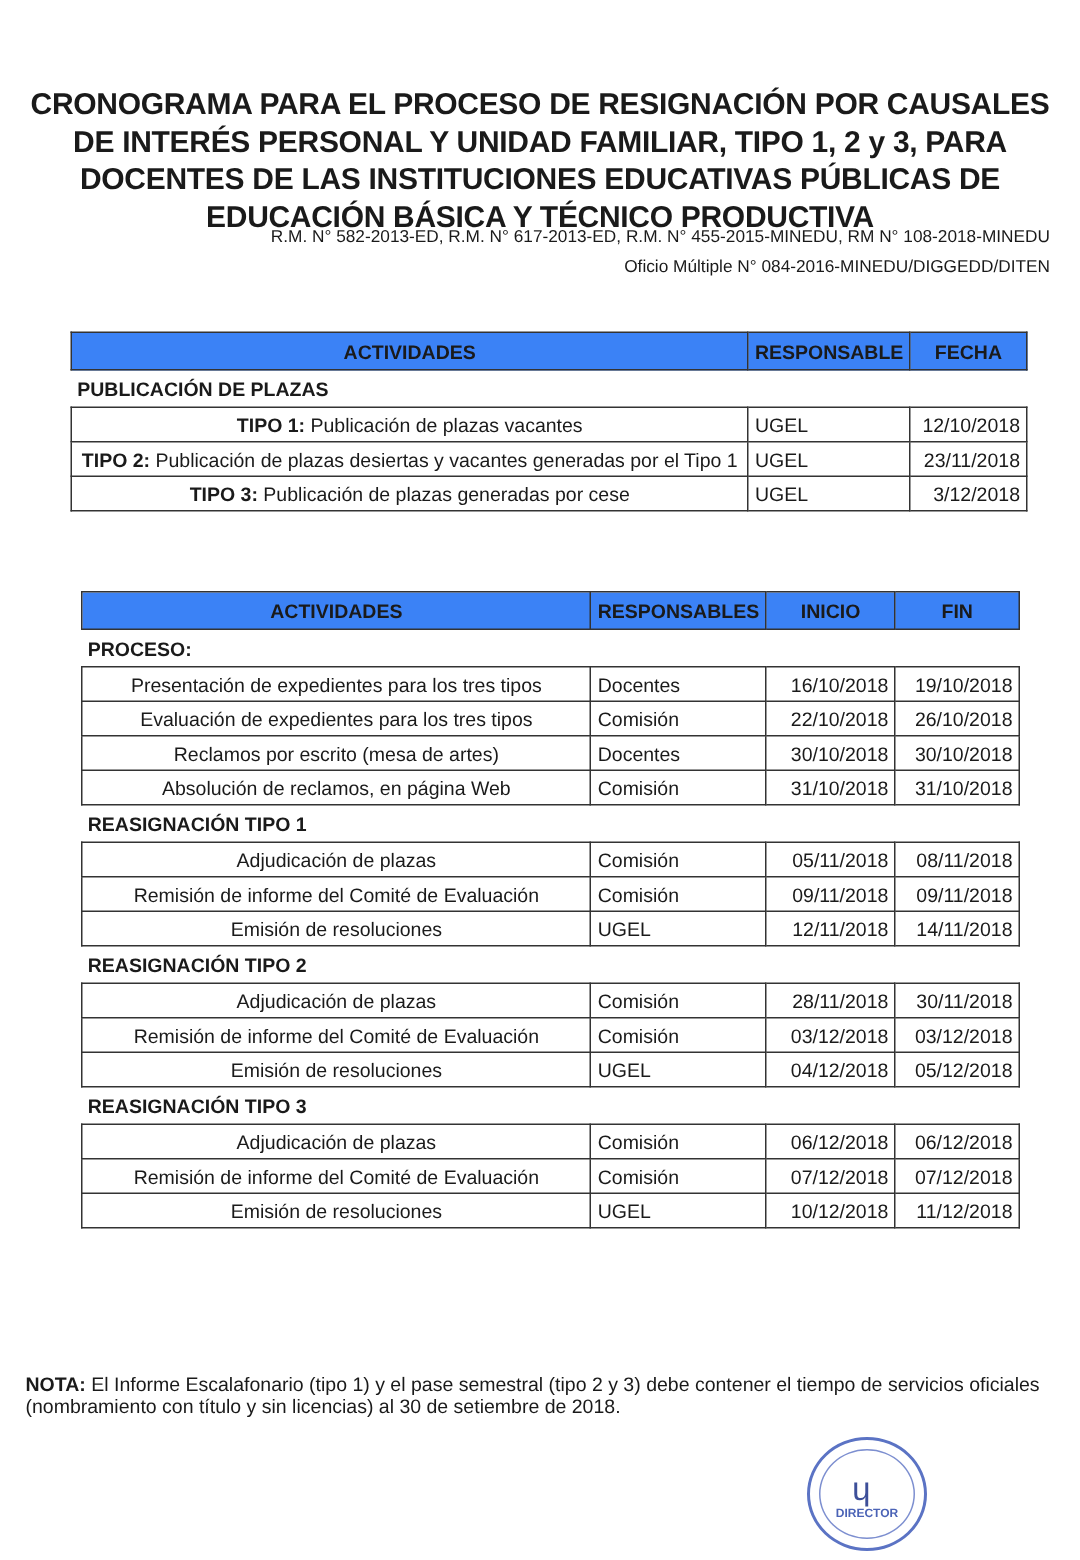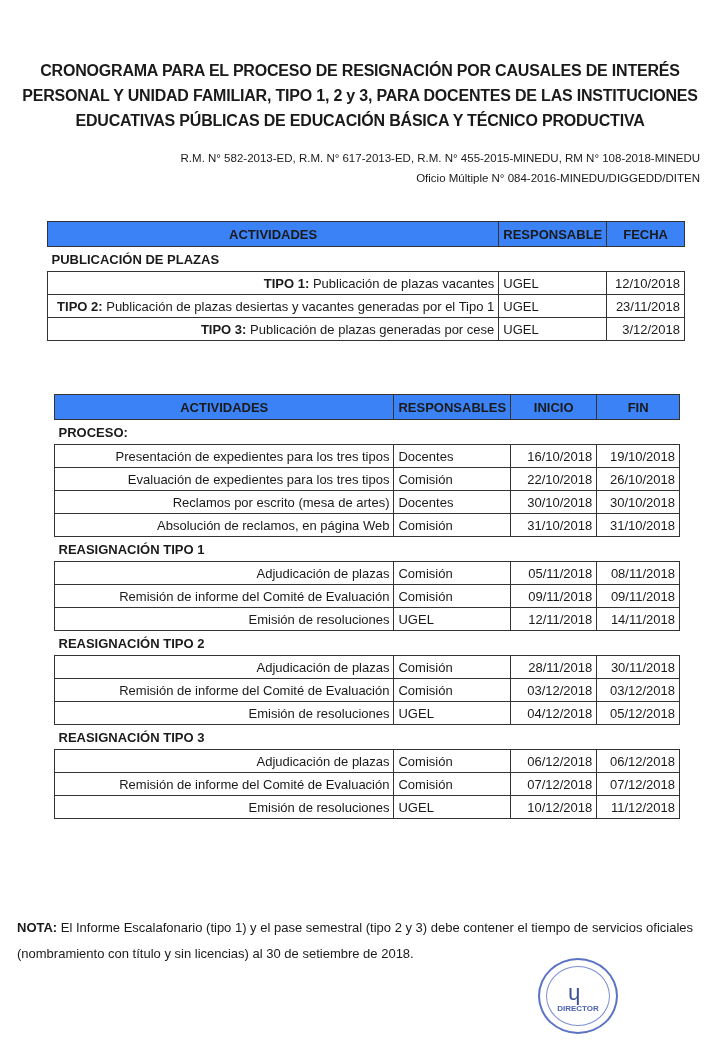--- a/index.html
+++ b/index.html
@@ -1,28 +1,28 @@
 <!DOCTYPE html>
 <html><head>
 <meta charset="utf-8">
 <style>
   html, body { margin: 0; padding: 0; background: #ffffff; }
   body { width: 720px; height: 1040px; position: relative; overflow: hidden; font-family: "Liberation Sans", sans-serif; color: #1a1a1a; }
-  .title { position: absolute; left: 20px; width: 680px; top: 58px; text-align: center; font-weight: bold; font-size: 16px; line-height: 25px; letter-spacing: -0.2px; }
+  .title { position: absolute; left: 20px; width: 680px; top: 58px; text-align: center; font-weight: bold; font-size: 20px; line-height: 25px; letter-spacing: -0.2px; }
   .refs { position: absolute; left: 20px; width: 680px; top: 148px; text-align: right; font-size: 11.5px; line-height: 20px; }
   table { border-collapse: collapse; position: absolute; font-size: 13px; }
   td, th { border: 1.5px solid #333; padding: 0 4px; height: 22px; white-space: nowrap; }
   th { background: #3b82f6; font-weight: bold; height: 24px; }
   .sec td { border: none; font-weight: bold; height: 24px; padding-left: 4px; }
   #t1 { left: 47px; top: 221px; width: 638px; }
   #t2 { left: 54px; top: 394px; width: 626px; }
-  .c-act { text-align: right; }
+  .c-act { text-align: center; }
   .c-r { text-align: left; }
   .c-d { text-align: right; }
-  .note { position: absolute; left: 17px; top: 915px; width: 690px; font-size: 13px; line-height: 26px; }
+  .note { position: absolute; left: 17px; top: 915px; width: 690px; font-size: 13px; line-height: 15px; }
   .stamp { position: absolute; left: 538px; top: 958px; width: 80px; height: 76px; border: 2px solid #5b73c4; border-radius: 50%; color: #4b63b6; font-size: 8px; font-weight: bold; text-align: center; box-sizing: border-box; }
   .stamp .ring { position: absolute; left: 6px; top: 6px; right: 6px; bottom: 6px; border: 1px solid #7d8fd0; border-radius: 50%; }
   .stamp .director { position: absolute; left: 0; right: 0; top: 44px; }
   .stamp .sig { position: absolute; left: 28px; top: 20px; font-size: 22px; color: #3d4f99; font-weight: normal; }
 </style>
 </head>
 <body>
 
 <div class="title">CRONOGRAMA PARA EL PROCESO DE RESIGNACIÓN POR CAUSALES DE INTERÉS PERSONAL Y UNIDAD FAMILIAR, TIPO 1, 2 y 3, PARA DOCENTES DE LAS INSTITUCIONES EDUCATIVAS PÚBLICAS DE EDUCACIÓN BÁSICA Y TÉCNICO PRODUCTIVA</div>
 <div class="refs">

